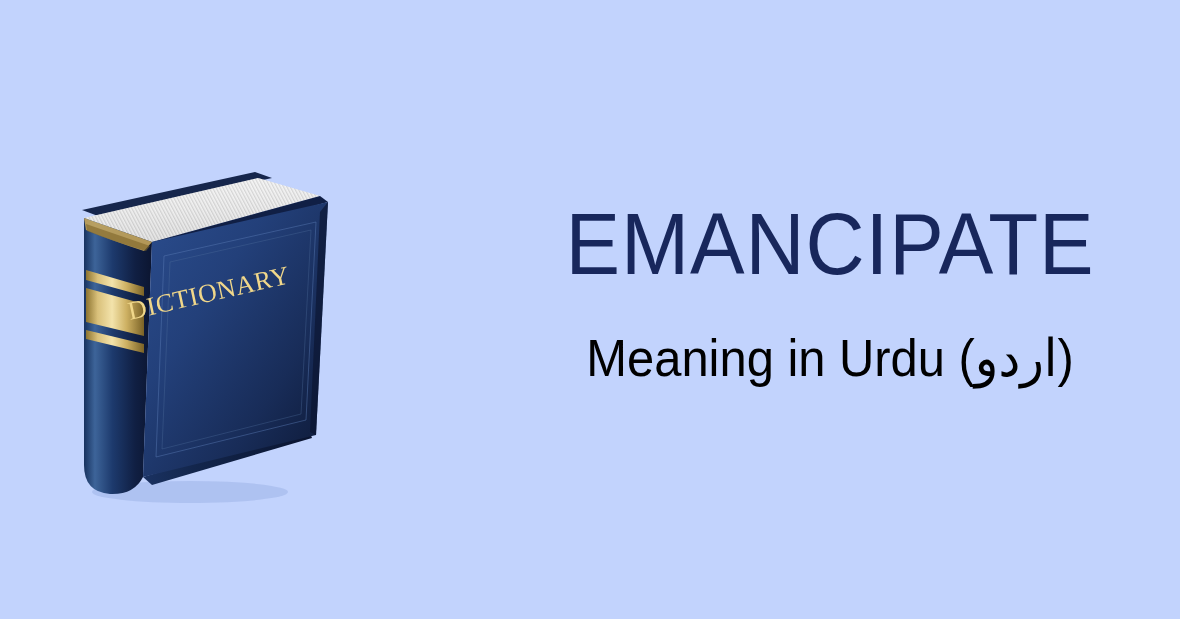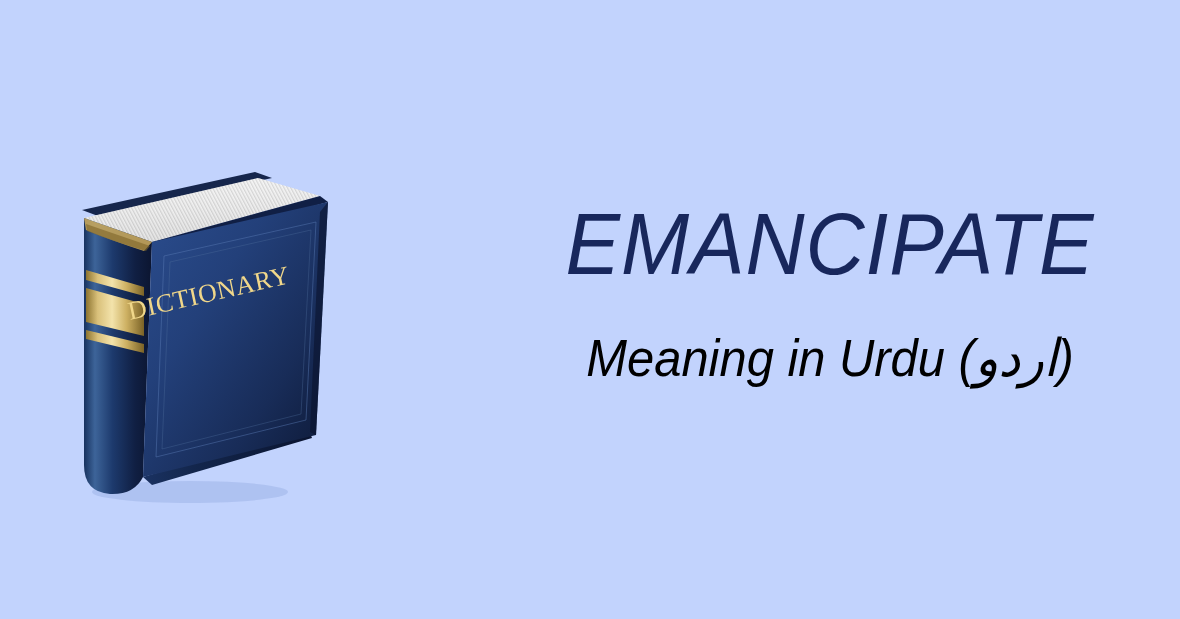--- a/index.html
+++ b/index.html
@@ -41,21 +41,20 @@
     fill: #f0d78a;
   }
 
   
   #word-text-block {
     position: absolute;
     left: 500px;
     top: 200px;
     width: 660px;
     text-align: center;
-    font-style: italic;
   }
   #headword {
     font-family: "Liberation Sans", sans-serif;
     font-size: 88px;
     font-weight: 400;
     line-height: 1;
     letter-spacing: 1px;
     color: #18275c;
     transform: scaleX(0.93);
     transform-origin: center center;

